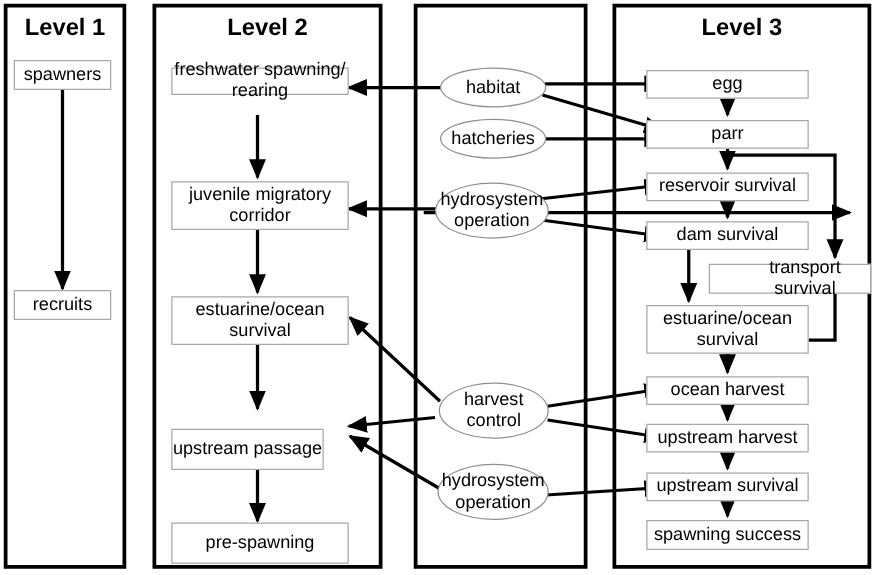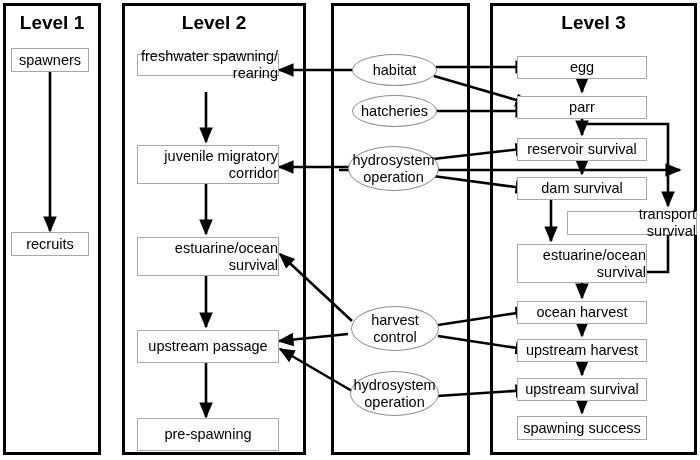--- a/index.html
+++ b/index.html
@@ -2,21 +2,21 @@
 <html><head>
 <meta charset="utf-8">
 <style>
   html,body{margin:0;padding:0;background:#ffffff;}
   #stage{position:relative;width:700px;height:460px;background:#ffffff;
          font-family:"Liberation Sans","DejaVu Sans",sans-serif;overflow:hidden;}
   .panel{position:absolute;border:3px solid #000;background:#fff;box-sizing:border-box;}
   .panel-title{position:absolute;text-align:center;font-weight:bold;font-size:19px;color:#000;
                line-height:21px;}
   .node{position:absolute;border:1px solid #a8a8a8;background:#fff;box-sizing:border-box;
-        display:flex;align-items:center;justify-content:center;text-align:right;
+        display:flex;align-items:center;justify-content:center;text-align:center;
         font-size:14.5px;color:#000;line-height:17px;}
   .ellipse{position:absolute;border:1.6px solid #8f8f8f;border-radius:50%;background:#fff;
            box-sizing:border-box;display:flex;align-items:center;justify-content:center;
            text-align:center;font-size:14.5px;color:#000;line-height:17px;z-index:5;}
   svg.wires{position:absolute;left:0;top:0;width:700px;height:460px;z-index:3;}
   .ellipse, .node{z-index:6;}
 </style>
 </head>
 <body>
 
@@ -79,21 +79,21 @@
       <path d="M437,396 L530,390"></path>
     </g>
   </svg>
 
   <div class="node" style="left:11px;top:48px;width:78px;height:24px;">spawners</div>
   <div class="node" style="left:11px;top:232px;width:78px;height:24px;">recruits</div>
 
   <div class="node" style="left:137px;top:54px;width:142px;height:22px;">freshwater spawning/ rearing</div>
   <div class="node" style="left:137px;top:145px;width:142px;height:39px;">juvenile migratory corridor</div>
   <div class="node" style="left:137px;top:237px;width:142px;height:39px;">estuarine/ocean survival</div>
-  <div class="node" style="left:137px;top:330px;width:142px;height:33px;">upstream passage</div>
+  <div class="node" style="left:137px;top:343px;width:122px;height:33px;">upstream passage</div>
   <div class="node" style="left:137px;top:418px;width:142px;height:33px;">pre-spawning</div>
 
   <div class="ellipse" style="left:352px;top:54px;width:85px;height:32px;">habitat</div>
   <div class="ellipse" style="left:352px;top:95px;width:85px;height:32px;">hatcheries</div>
   <div class="ellipse" style="left:348px;top:146px;width:91px;height:45px;">hydrosystem operation</div>
   <div class="ellipse" style="left:351px;top:306px;width:88px;height:45px;">harvest control</div>
   <div class="ellipse" style="left:350px;top:371px;width:89px;height:45px;">hydrosystem operation</div>
 
   <div class="node" style="left:517px;top:56px;width:130px;height:23px;">egg</div>
   <div class="node" style="left:517px;top:96px;width:130px;height:23px;">parr</div>

